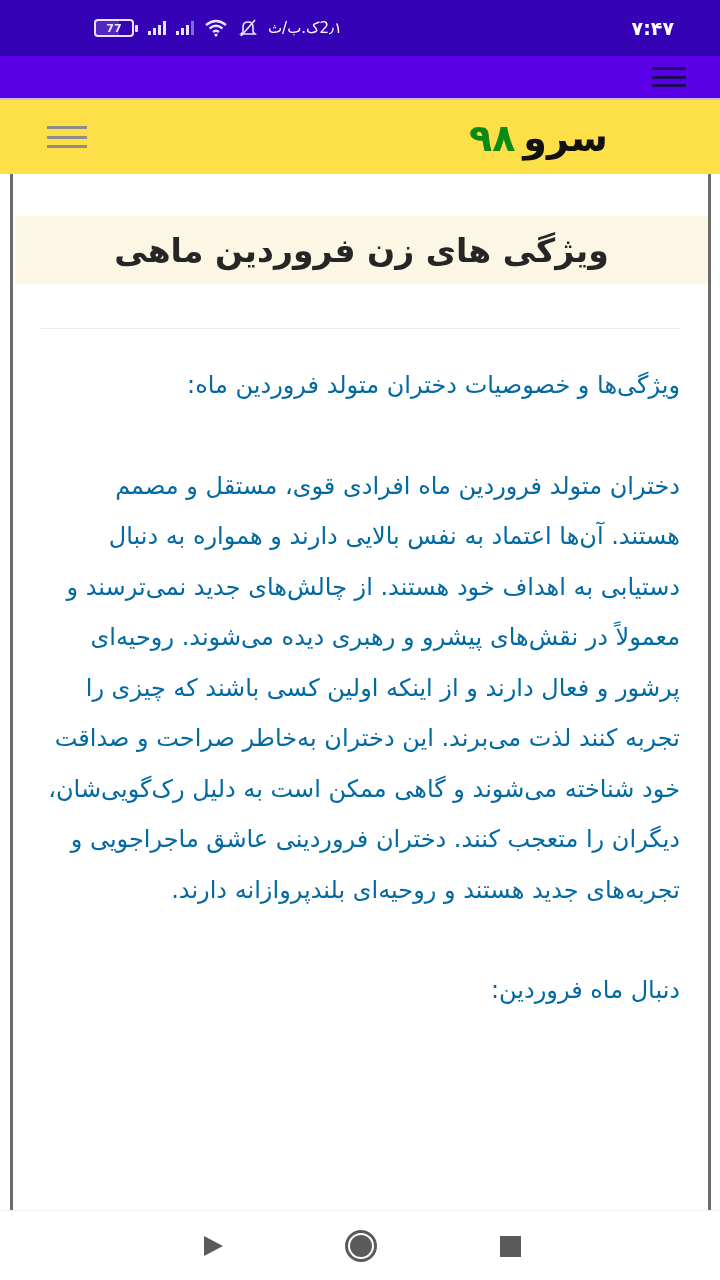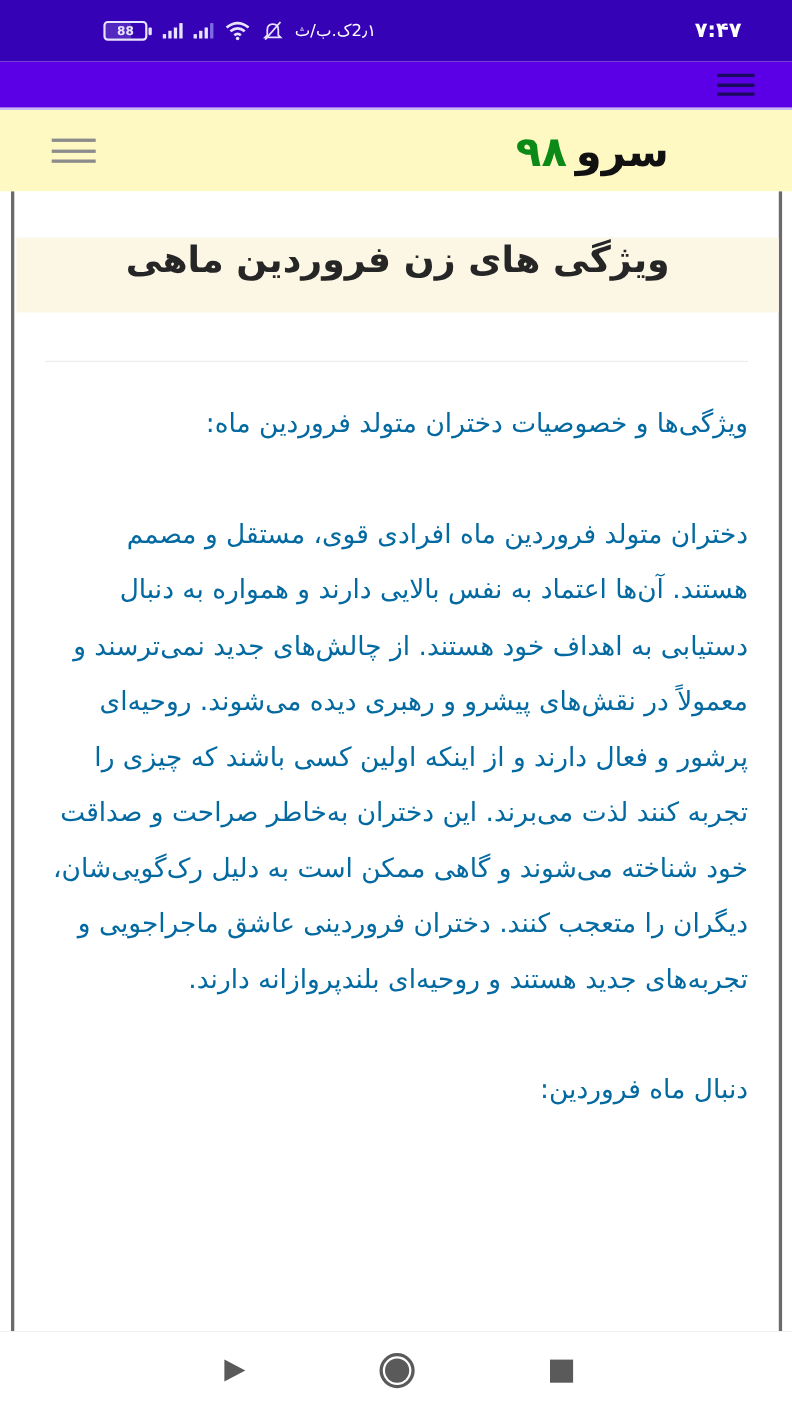--- a/index.html
+++ b/index.html
@@ -34,21 +34,21 @@
       position: absolute; top: 56px; left: 0; width: 720px; height: 42px;
       background: #5b00e6;
     }
     .app-menu {
       position: absolute; right: 34px; top: 11px; width: 34px; height: 20px;
       display: flex; flex-direction: column; justify-content: space-between; cursor: pointer;
     }
     .app-menu span { height: 3px; background: #1c0a5e; border-radius: 1px; display: block; }
     .site-header {
       position: absolute; top: 98px; left: 0; width: 720px; height: 76px;
-      background: #fef9c3;
+      background: #fde047;
       border-top: 2px solid #c9b8f5;
     }
     .site-menu {
       position: absolute; left: 47px; top: 26px; width: 40px; height: 22px;
       display: flex; flex-direction: column; justify-content: space-between; cursor: pointer;
     }
     .site-menu span { height: 3px; background: #8c8c8c; display: block; }
     .logo {
       position: absolute; right: 112px; top: 14px; direction: rtl;
       font-family: "DejaVu Sans", sans-serif; font-weight: bold; font-size: 38px;
@@ -57,21 +57,21 @@
     .logo .logo-word { color: #111111; }
     .logo .logo-num { color: #0c8a17; margin-right: 8px; }
     .content {
       position: absolute; top: 174px; left: 10px; width: 701px; height: 1036px;
       border-left: 3px solid #6b6b6b; border-right: 3px solid #6b6b6b;
       background: #ffffff; overflow: hidden;
     }
     .title-band {
       position: absolute; top: 42px; left: 2px; right: 0; height: 68px;
       background: #fcf6e4;
-      display: flex; justify-content: center;
+      display: flex; align-items: center; justify-content: center;
     }
     .title-band h1 {
       direction: rtl; font-size: 33px; font-weight: bold; color: #262626;
     }
     .divider {
       position: absolute; top: 154px; left: 28px; right: 28px; height: 1px; background: #ececec;
     }
     .article {
       position: absolute; top: 186px; left: 34px; right: 28px;
       direction: rtl; text-align: right; color: #0369a1;
@@ -97,21 +97,21 @@
     }
     .nav-home span { width: 22px; height: 22px; border-radius: 50%; background: #5a5a5a; display: block; }
     .nav-recent { left: 500px; width: 21px; height: 21px; background: #5a5a5a; top: 25px; }
   </style>
 </head>
 <body>
 
 <div class="status-bar">
   <div class="status-left">
     <span class="battery">
-      <span class="battery-body">88</span>
+      <span class="battery-body">77</span>
       <span class="battery-tip"></span>
     </span>
     <span class="signal">
       <span style="height:4px"></span>
         <span style="height:7px"></span>
         <span style="height:10px"></span>
         <span style="height:14px"></span>
     </span>
     <span class="signal">
       <span style="height:4px"></span>

